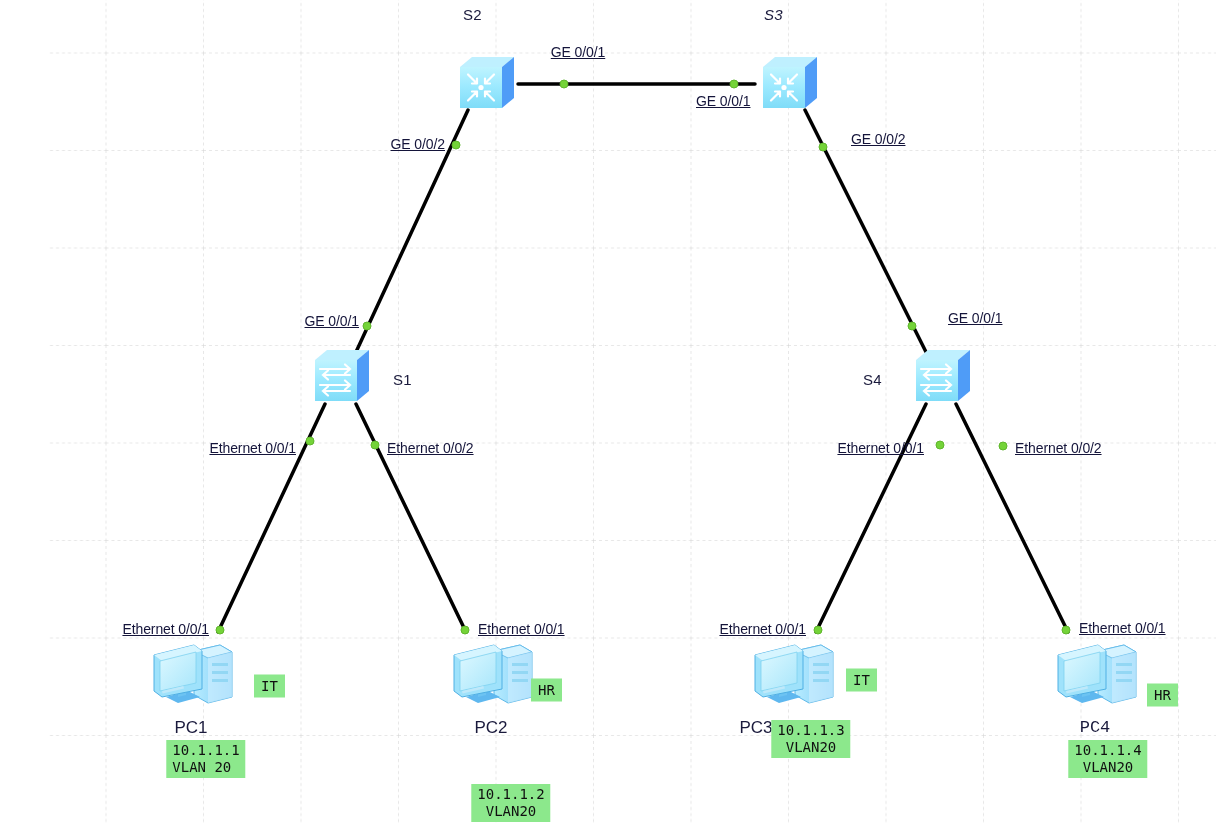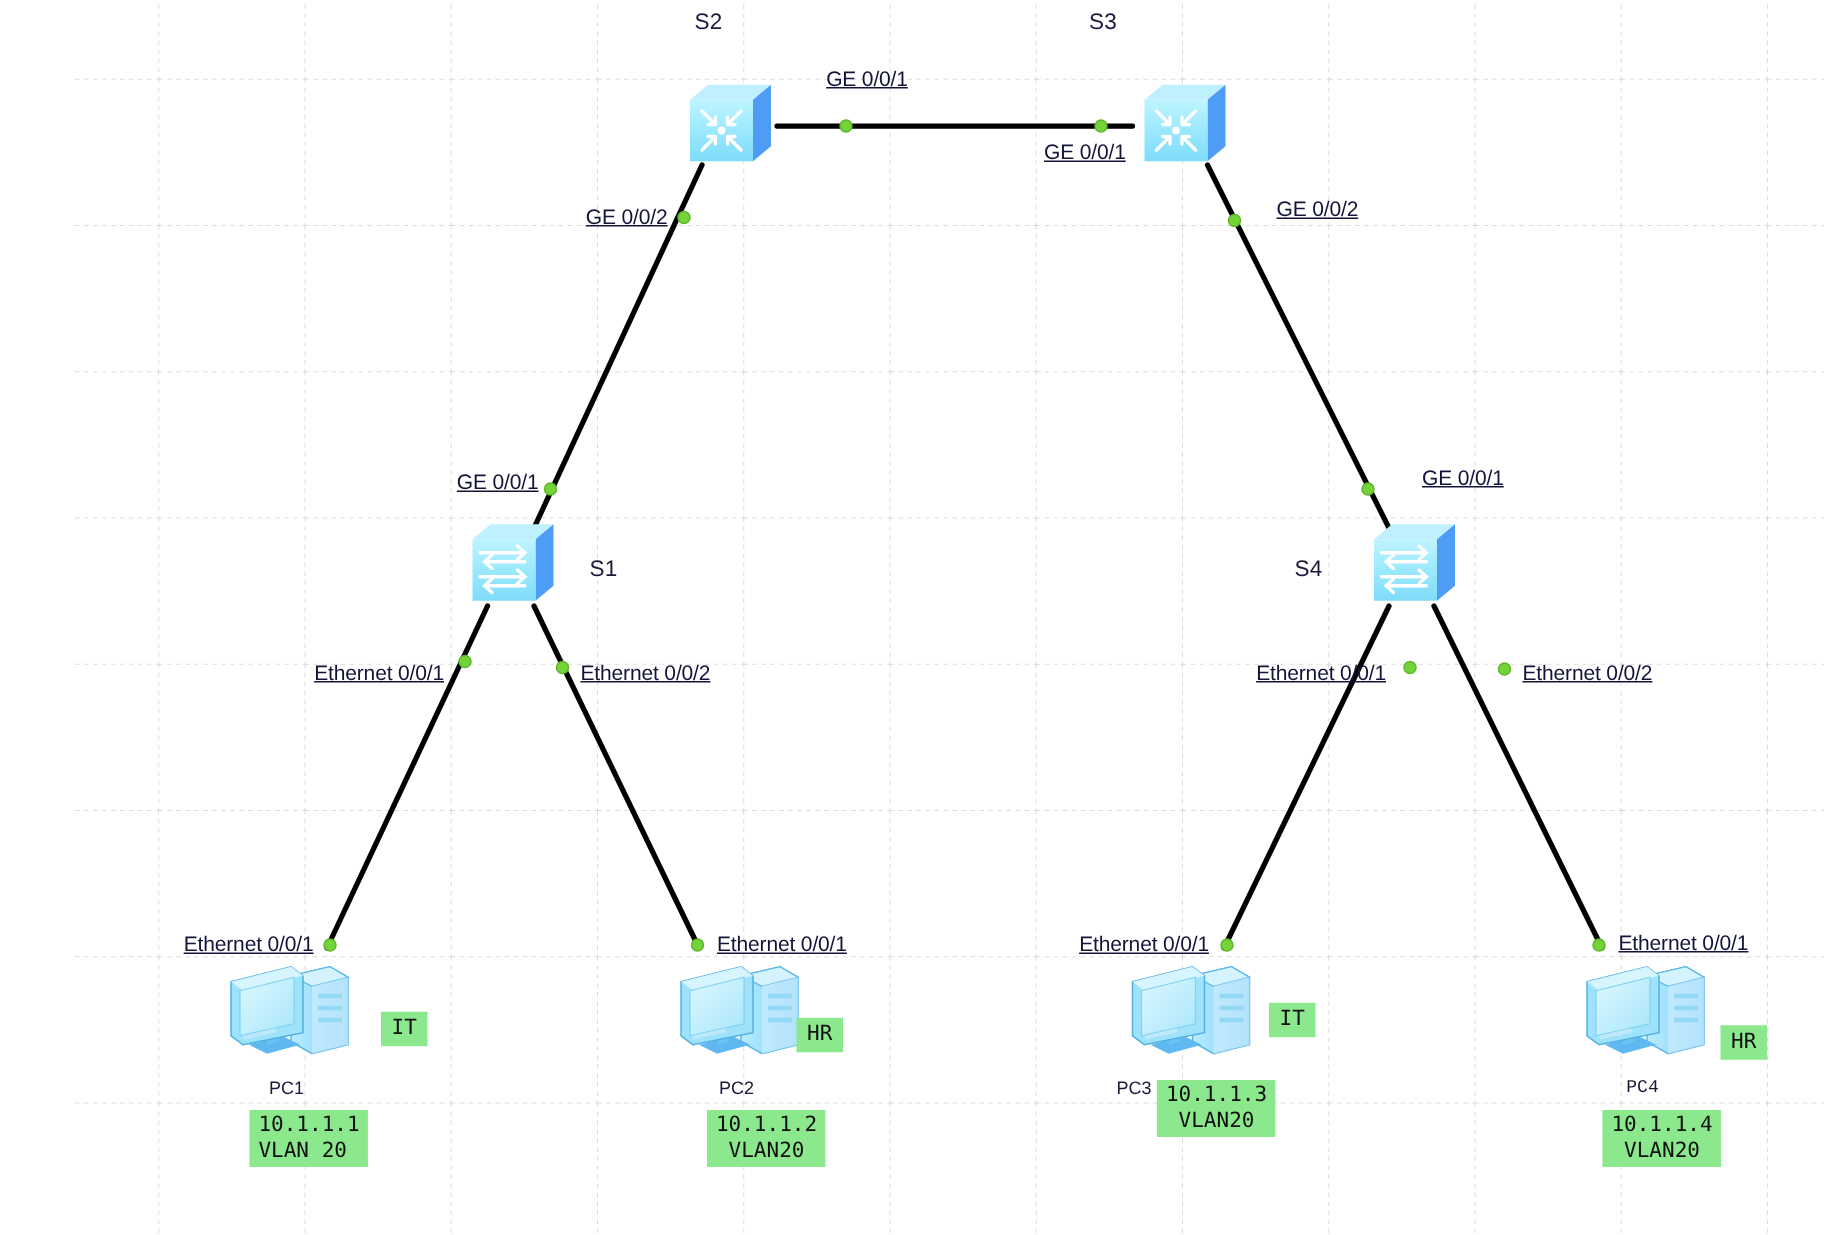--- a/index.html
+++ b/index.html
@@ -81,21 +81,21 @@
     white-space: pre;
     transform: translate(-50%, 0);
   }
   .tag.dept {
     font-size: 14px;
     padding: 3px 7px;
     transform: translate(0, -50%);
   }
   .pc-name {
     position: absolute;
-    font-size: 12px;
+    font-size: 17px;
     color: #1a1a3c;
     white-space: nowrap;
     transform: translate(-50%, 0);
   }
 </style>
 </head>
 <body>
 
 <div id="canvas">
 
@@ -156,21 +156,21 @@
             <rect x="8" y="14" width="42" height="41" fill="url(#gswitch-l3)"></rect>
             <g fill="none" stroke="#ffffff" stroke-width="2.2" stroke-linecap="round">
               <path d="M16,21.5 L25,30.5 M25,30.5 l-5,0 M25,30.5 l0,-5"></path>
               <path d="M42,21.5 L33,30.5 M33,30.5 l5,0 M33,30.5 l0,-5"></path>
               <path d="M16,47.5 L25,38.5 M25,38.5 l-5,0 M25,38.5 l0,5"></path>
               <path d="M42,47.5 L33,38.5 M33,38.5 l5,0 M33,38.5 l0,5"></path>
               <circle cx="29" cy="34.5" r="2.6" fill="#ffffff" stroke="none"></circle>
             </g>
           </svg></div>
       </div>
-      <div class="dev-name" style="left: 678px; top: 6px;">S3</div>
+      <div class="dev-name" style="left: 716px; top: 6px; font-style: italic;">S3</div>
       <div class="device" style="left: 292px; top: 378px;">
         <div class="dev-icon"><svg width="66" height="60" viewBox="0 0 66 60">
             <defs>
               <linearGradient id="gswitch-l2" x1="0" y1="0" x2="0" y2="1">
                 <stop offset="0%" stop-color="#bff4ff"></stop>
                 <stop offset="45%" stop-color="#9eeaff"></stop>
                 <stop offset="100%" stop-color="#7fdcf8"></stop>
               </linearGradient>
             </defs>
             <polygon points="8,14 20,4 62,4 50,14" fill="#bff0ff"></polygon>
@@ -354,18 +354,18 @@
       <div class="dot" style="left: 417px; top: 630px;"></div>
       <div class="dot" style="left: 770px; top: 630px;"></div>
       <div class="dot" style="left: 1018px; top: 630px;"></div>
     </div>
   <div id="tags-layer">
       <div class="tag dept" style="left: 206px; top: 686px;">IT</div>
       <div class="tag dept" style="left: 483px; top: 690px;">HR</div>
       <div class="tag dept" style="left: 798px; top: 680px;">IT</div>
       <div class="tag dept" style="left: 1099px; top: 695px;">HR</div>
       <div class="tag" style="left: 158px; top: 740px; transform: translate(-50%, 0px);"><div>10.1.1.1</div><div style="text-align: left;">VLAN 20</div></div>
-      <div class="tag" style="left: 463px; top: 740px; transform: translate(-50%, 0px);"><div>10.1.1.2</div><div style="text-align: center;">VLAN20</div></div>
+      <div class="tag" style="left: 463px; top: 784px; transform: translate(-50%, 0px);"><div>10.1.1.2</div><div style="text-align: center;">VLAN20</div></div>
       <div class="tag" style="left: 763px; top: 720px; transform: translate(-50%, 0px);"><div>10.1.1.3</div><div style="text-align: center;">VLAN20</div></div>
       <div class="tag" style="left: 1060px; top: 740px; transform: translate(-50%, 0px);"><div>10.1.1.4</div><div style="text-align: center;">VLAN20</div></div>
     </div>
 
 </div>
 
 </body></html>

